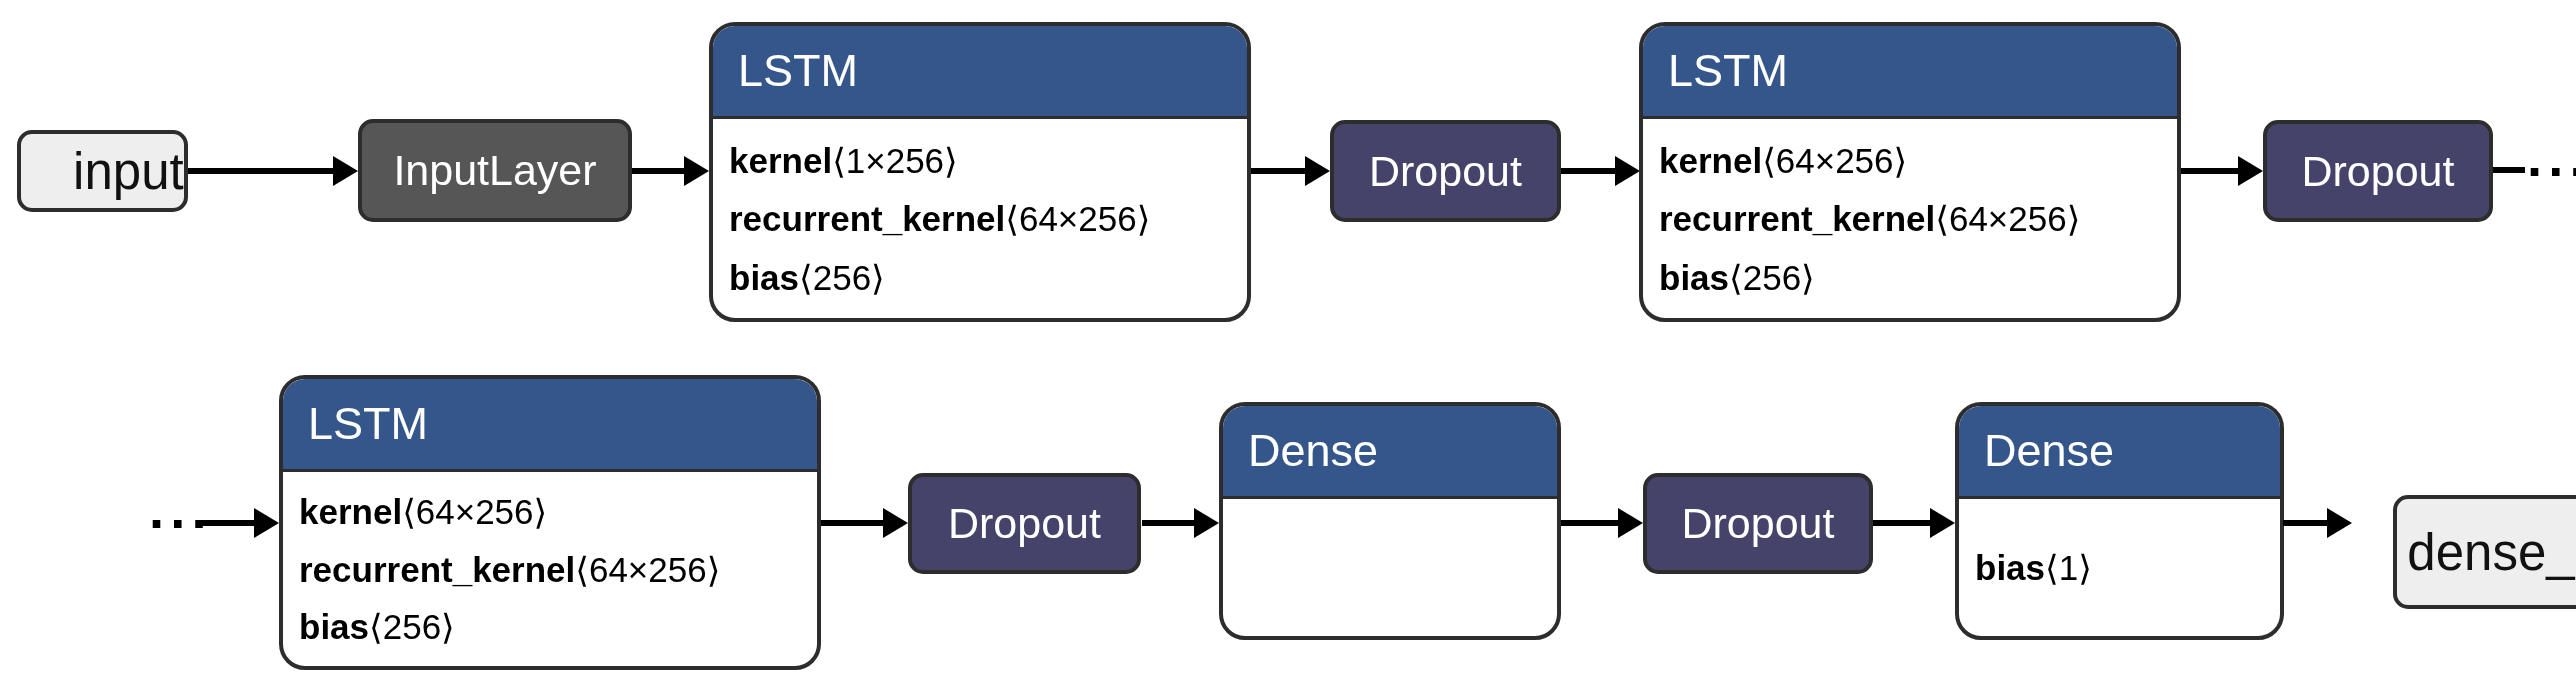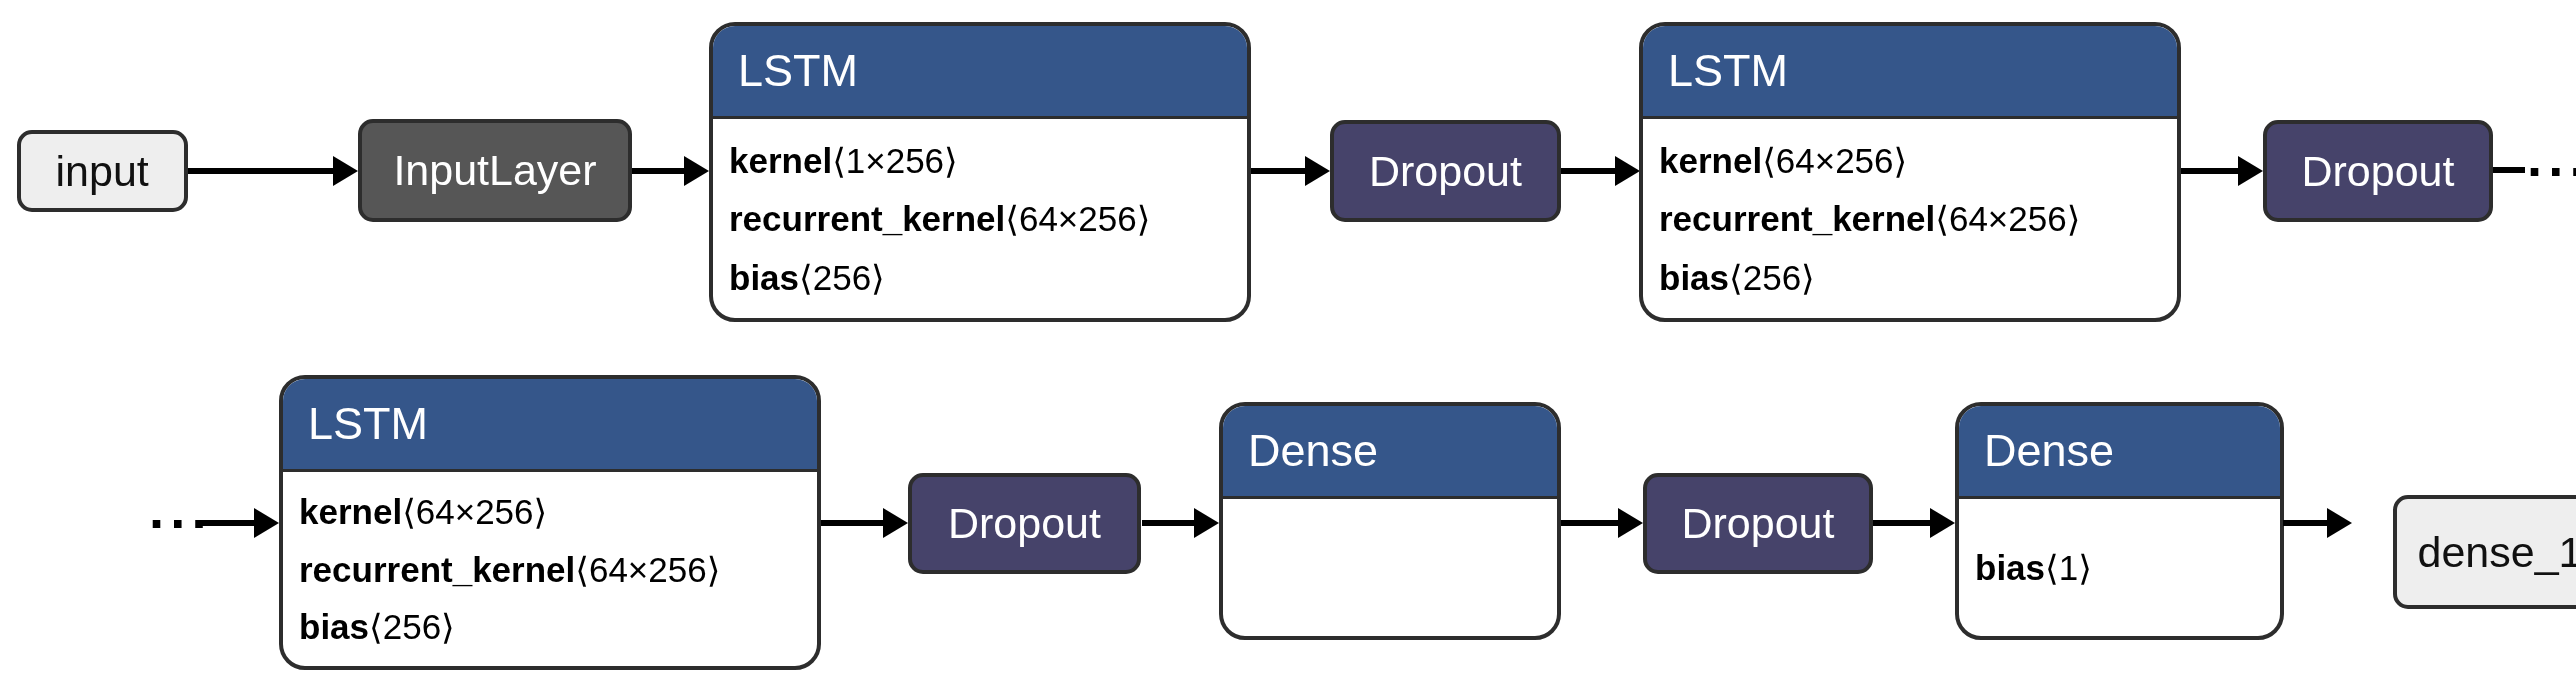--- a/index.html
+++ b/index.html
@@ -12,21 +12,21 @@
     --arrow-black:#000000;
     --body-fill:#ffffff;
   }
   *{margin:0;padding:0;box-sizing:border-box;}
   html,body{background:#ffffff;}
   body{font-family:"Liberation Sans","DejaVu Sans",sans-serif;}
   .canvas{position:relative;width:2576px;height:680px;background:var(--body-fill);overflow:hidden;}
 
   .node{position:absolute;display:flex;align-items:center;justify-content:center;
         border:4.2px solid var(--border-dark);border-radius:15px;white-space:nowrap;}
-  .io{background:var(--io-fill);color:var(--io-text);font-size:43px;}
+  .io{background:var(--io-fill);color:var(--io-text);font-size:51px;justify-content:flex-end;}
   .solid{color:#ffffff;font-size:43px;}
   .solid.gray{background:var(--inputlayer-fill);}
   .solid.purple{background:var(--dropout-fill);}
 
   .card{position:absolute;display:flex;flex-direction:column;border:4.2px solid var(--border-dark);
         border-radius:26px;overflow:hidden;background:var(--body-fill);}
   .card-header{flex:0 0 93px;background:var(--header-blue);border-bottom:3.3px solid var(--border-dark);
         display:flex;align-items:center;padding-left:25px;color:#ffffff;font-size:45px;}
   .card-body{flex:1;display:flex;flex-direction:column;justify-content:space-evenly;
         padding-left:16px;padding-right:8.4px;}

